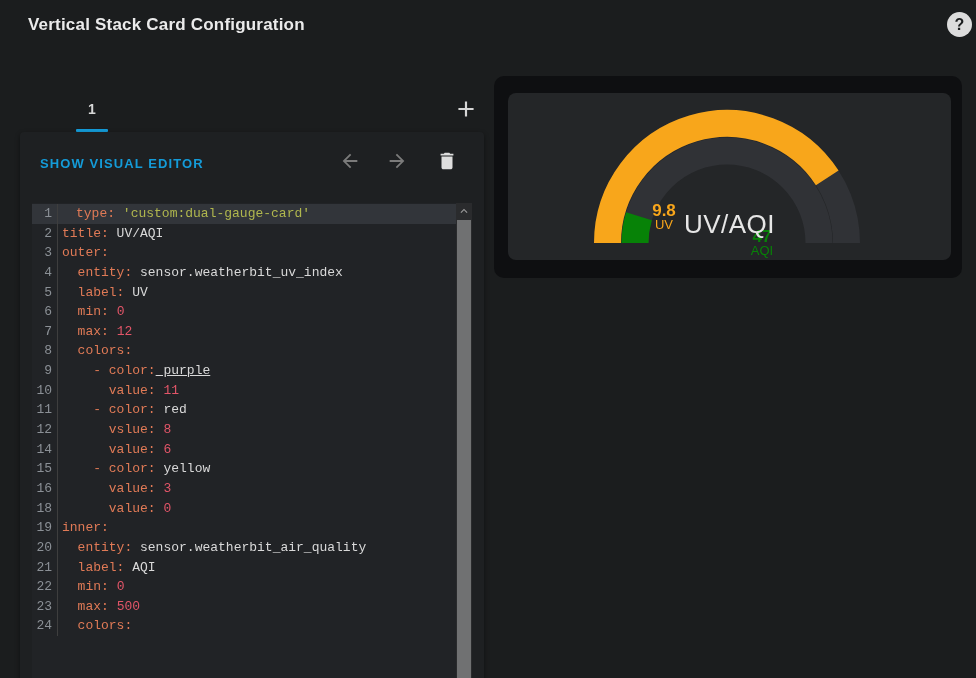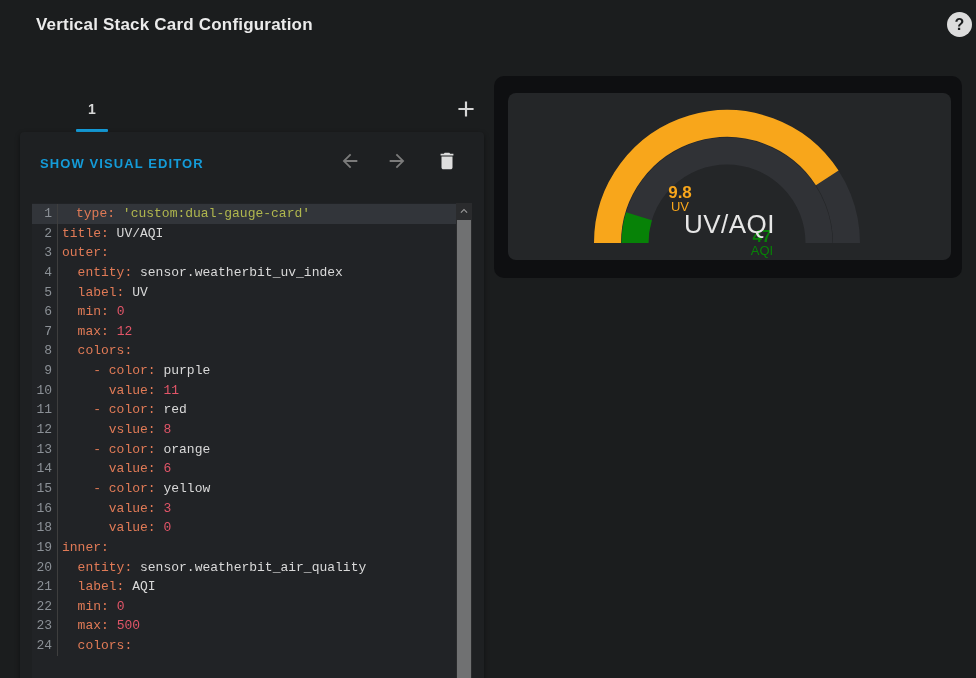--- a/index.html
+++ b/index.html
@@ -5,21 +5,21 @@
   * { margin:0; padding:0; box-sizing:border-box; }
   html,body { width:976px; height:678px; overflow:hidden; }
   body {
     background:#1b1d1e;
     font-family:"Liberation Sans", sans-serif;
     position:relative;
     color:#e8e8e8;
   }
   
   .dialog-title {
-    position:absolute; left:36px; top:15px;
+    position:absolute; left:28px; top:15px;
     font-size:17px; font-weight:bold; color:#ebebeb; letter-spacing:.2px;
   }
   .help-btn {
     position:absolute; left:947px; top:12px; width:25px; height:25px;
     border-radius:50%; background:#dcdcdc; border:none; cursor:pointer;
     color:#1b1d1e; font-size:16px; font-weight:bold; line-height:25px; text-align:center;
   }
   
   .tab { position:absolute; left:64px; top:94px; width:56px; height:38px; cursor:pointer; }
   .tab-label { display:block; text-align:center; font-size:14px; font-weight:bold; color:#d7d7d7; padding-top:7px; }
@@ -77,21 +77,21 @@
   }
   .gauge-card {
     position:absolute; left:14px; top:17px; width:443px; height:167px;
     background:#242628; border-radius:8px; overflow:hidden;
   }
   .gauge-svg { position:absolute; left:0; top:0; }
   .gauge-values { position:absolute; top:91px; left:0; width:100%; }
   .val-stack { position:absolute; width:96px; text-align:center; }
   .val-stack .val { font-size:17px; font-weight:bold; line-height:17px; }
   .val-stack .lab { font-size:13px; line-height:12px; }
-  .stack-outer { left:124px; }
+  .stack-outer { left:108px;margin-top:18px; }
   .stack-inner { left:206px; }
   .gauge-title {
     position:absolute; top:116px; left:0; width:100%;
     text-align:center; font-size:26px; color:#e6e6e6; letter-spacing:.5px;
   }
 </style>
 </head>
 <body>
 
 <h1 class="dialog-title">Vertical Stack Card Configuration</h1>
@@ -132,25 +132,24 @@
   <div class="code-editor">
     <div class="code-scroll" id="code-lines">
         <div class="code-line active"><span class="gutter">1</span><span class="code-text"><span style="color: rgb(224, 122, 86); margin-left: 14px;">type:</span><span style="color: rgb(217, 217, 217);"> </span><span style="color: rgb(176, 183, 78);">'custom:dual-gauge-card'</span></span></div>
         <div class="code-line"><span class="gutter">2</span><span class="code-text"><span style="color: rgb(224, 122, 86);">title:</span><span style="color: rgb(217, 217, 217);"> UV/AQI</span></span></div>
         <div class="code-line"><span class="gutter">3</span><span class="code-text"><span style="color: rgb(224, 122, 86);">outer:</span></span></div>
         <div class="code-line"><span class="gutter">4</span><span class="code-text"><span style="color: rgb(217, 217, 217);">  </span><span style="color: rgb(224, 122, 86);">entity:</span><span style="color: rgb(217, 217, 217);"> sensor.weatherbit_uv_index</span></span></div>
         <div class="code-line"><span class="gutter">5</span><span class="code-text"><span style="color: rgb(217, 217, 217);">  </span><span style="color: rgb(224, 122, 86);">label:</span><span style="color: rgb(217, 217, 217);"> UV</span></span></div>
         <div class="code-line"><span class="gutter">6</span><span class="code-text"><span style="color: rgb(217, 217, 217);">  </span><span style="color: rgb(224, 122, 86);">min:</span><span style="color: rgb(217, 217, 217);"> </span><span style="color: rgb(226, 85, 104);">0</span></span></div>
         <div class="code-line"><span class="gutter">7</span><span class="code-text"><span style="color: rgb(217, 217, 217);">  </span><span style="color: rgb(224, 122, 86);">max:</span><span style="color: rgb(217, 217, 217);"> </span><span style="color: rgb(226, 85, 104);">12</span></span></div>
         <div class="code-line"><span class="gutter">8</span><span class="code-text"><span style="color: rgb(217, 217, 217);">  </span><span style="color: rgb(224, 122, 86);">colors:</span></span></div>
-        <div class="code-line"><span class="gutter">9</span><span class="code-text"><span style="color: rgb(217, 217, 217);">    </span><span style="color: rgb(224, 122, 86);">- color:</span><span style="color: rgb(217, 217, 217);"> purple</span></span></div>
+        <div class="code-line"><span class="gutter">9</span><span class="code-text"><span style="color: rgb(217, 217, 217);">    </span><span style="color: rgb(224, 122, 86);">- color:</span><span style="color: rgb(217, 217, 217); text-decoration: underline;"> purple</span></span></div>
         <div class="code-line"><span class="gutter">10</span><span class="code-text"><span style="color: rgb(217, 217, 217);">      </span><span style="color: rgb(224, 122, 86);">value:</span><span style="color: rgb(217, 217, 217);"> </span><span style="color: rgb(226, 85, 104);">11</span></span></div>
         <div class="code-line"><span class="gutter">11</span><span class="code-text"><span style="color: rgb(217, 217, 217);">    </span><span style="color: rgb(224, 122, 86);">- color:</span><span style="color: rgb(217, 217, 217);"> red</span></span></div>
         <div class="code-line"><span class="gutter">12</span><span class="code-text"><span style="color: rgb(217, 217, 217);">      </span><span style="color: rgb(224, 122, 86);">vslue:</span><span style="color: rgb(217, 217, 217);"> </span><span style="color: rgb(226, 85, 104);">8</span></span></div>
-        <div class="code-line"><span class="gutter">13</span><span class="code-text"><span style="color: rgb(217, 217, 217);">    </span><span style="color: rgb(224, 122, 86);">- color:</span><span style="color: rgb(217, 217, 217);"> orange</span></span></div>
         <div class="code-line"><span class="gutter">14</span><span class="code-text"><span style="color: rgb(217, 217, 217);">      </span><span style="color: rgb(224, 122, 86);">value:</span><span style="color: rgb(217, 217, 217);"> </span><span style="color: rgb(226, 85, 104);">6</span></span></div>
         <div class="code-line"><span class="gutter">15</span><span class="code-text"><span style="color: rgb(217, 217, 217);">    </span><span style="color: rgb(224, 122, 86);">- color:</span><span style="color: rgb(217, 217, 217);"> yellow</span></span></div>
         <div class="code-line"><span class="gutter">16</span><span class="code-text"><span style="color: rgb(217, 217, 217);">      </span><span style="color: rgb(224, 122, 86);">value:</span><span style="color: rgb(217, 217, 217);"> </span><span style="color: rgb(226, 85, 104);">3</span></span></div>
         <div class="code-line"><span class="gutter">18</span><span class="code-text"><span style="color: rgb(217, 217, 217);">      </span><span style="color: rgb(224, 122, 86);">value:</span><span style="color: rgb(217, 217, 217);"> </span><span style="color: rgb(226, 85, 104);">0</span></span></div>
         <div class="code-line"><span class="gutter">19</span><span class="code-text"><span style="color: rgb(224, 122, 86);">inner:</span></span></div>
         <div class="code-line"><span class="gutter">20</span><span class="code-text"><span style="color: rgb(217, 217, 217);">  </span><span style="color: rgb(224, 122, 86);">entity:</span><span style="color: rgb(217, 217, 217);"> sensor.weatherbit_air_quality</span></span></div>
         <div class="code-line"><span class="gutter">21</span><span class="code-text"><span style="color: rgb(217, 217, 217);">  </span><span style="color: rgb(224, 122, 86);">label:</span><span style="color: rgb(217, 217, 217);"> AQI</span></span></div>
         <div class="code-line"><span class="gutter">22</span><span class="code-text"><span style="color: rgb(217, 217, 217);">  </span><span style="color: rgb(224, 122, 86);">min:</span><span style="color: rgb(217, 217, 217);"> </span><span style="color: rgb(226, 85, 104);">0</span></span></div>
         <div class="code-line"><span class="gutter">23</span><span class="code-text"><span style="color: rgb(217, 217, 217);">  </span><span style="color: rgb(224, 122, 86);">max:</span><span style="color: rgb(217, 217, 217);"> </span><span style="color: rgb(226, 85, 104);">500</span></span></div>
         <div class="code-line"><span class="gutter">24</span><span class="code-text"><span style="color: rgb(217, 217, 217);">  </span><span style="color: rgb(224, 122, 86);">colors:</span></span></div>

